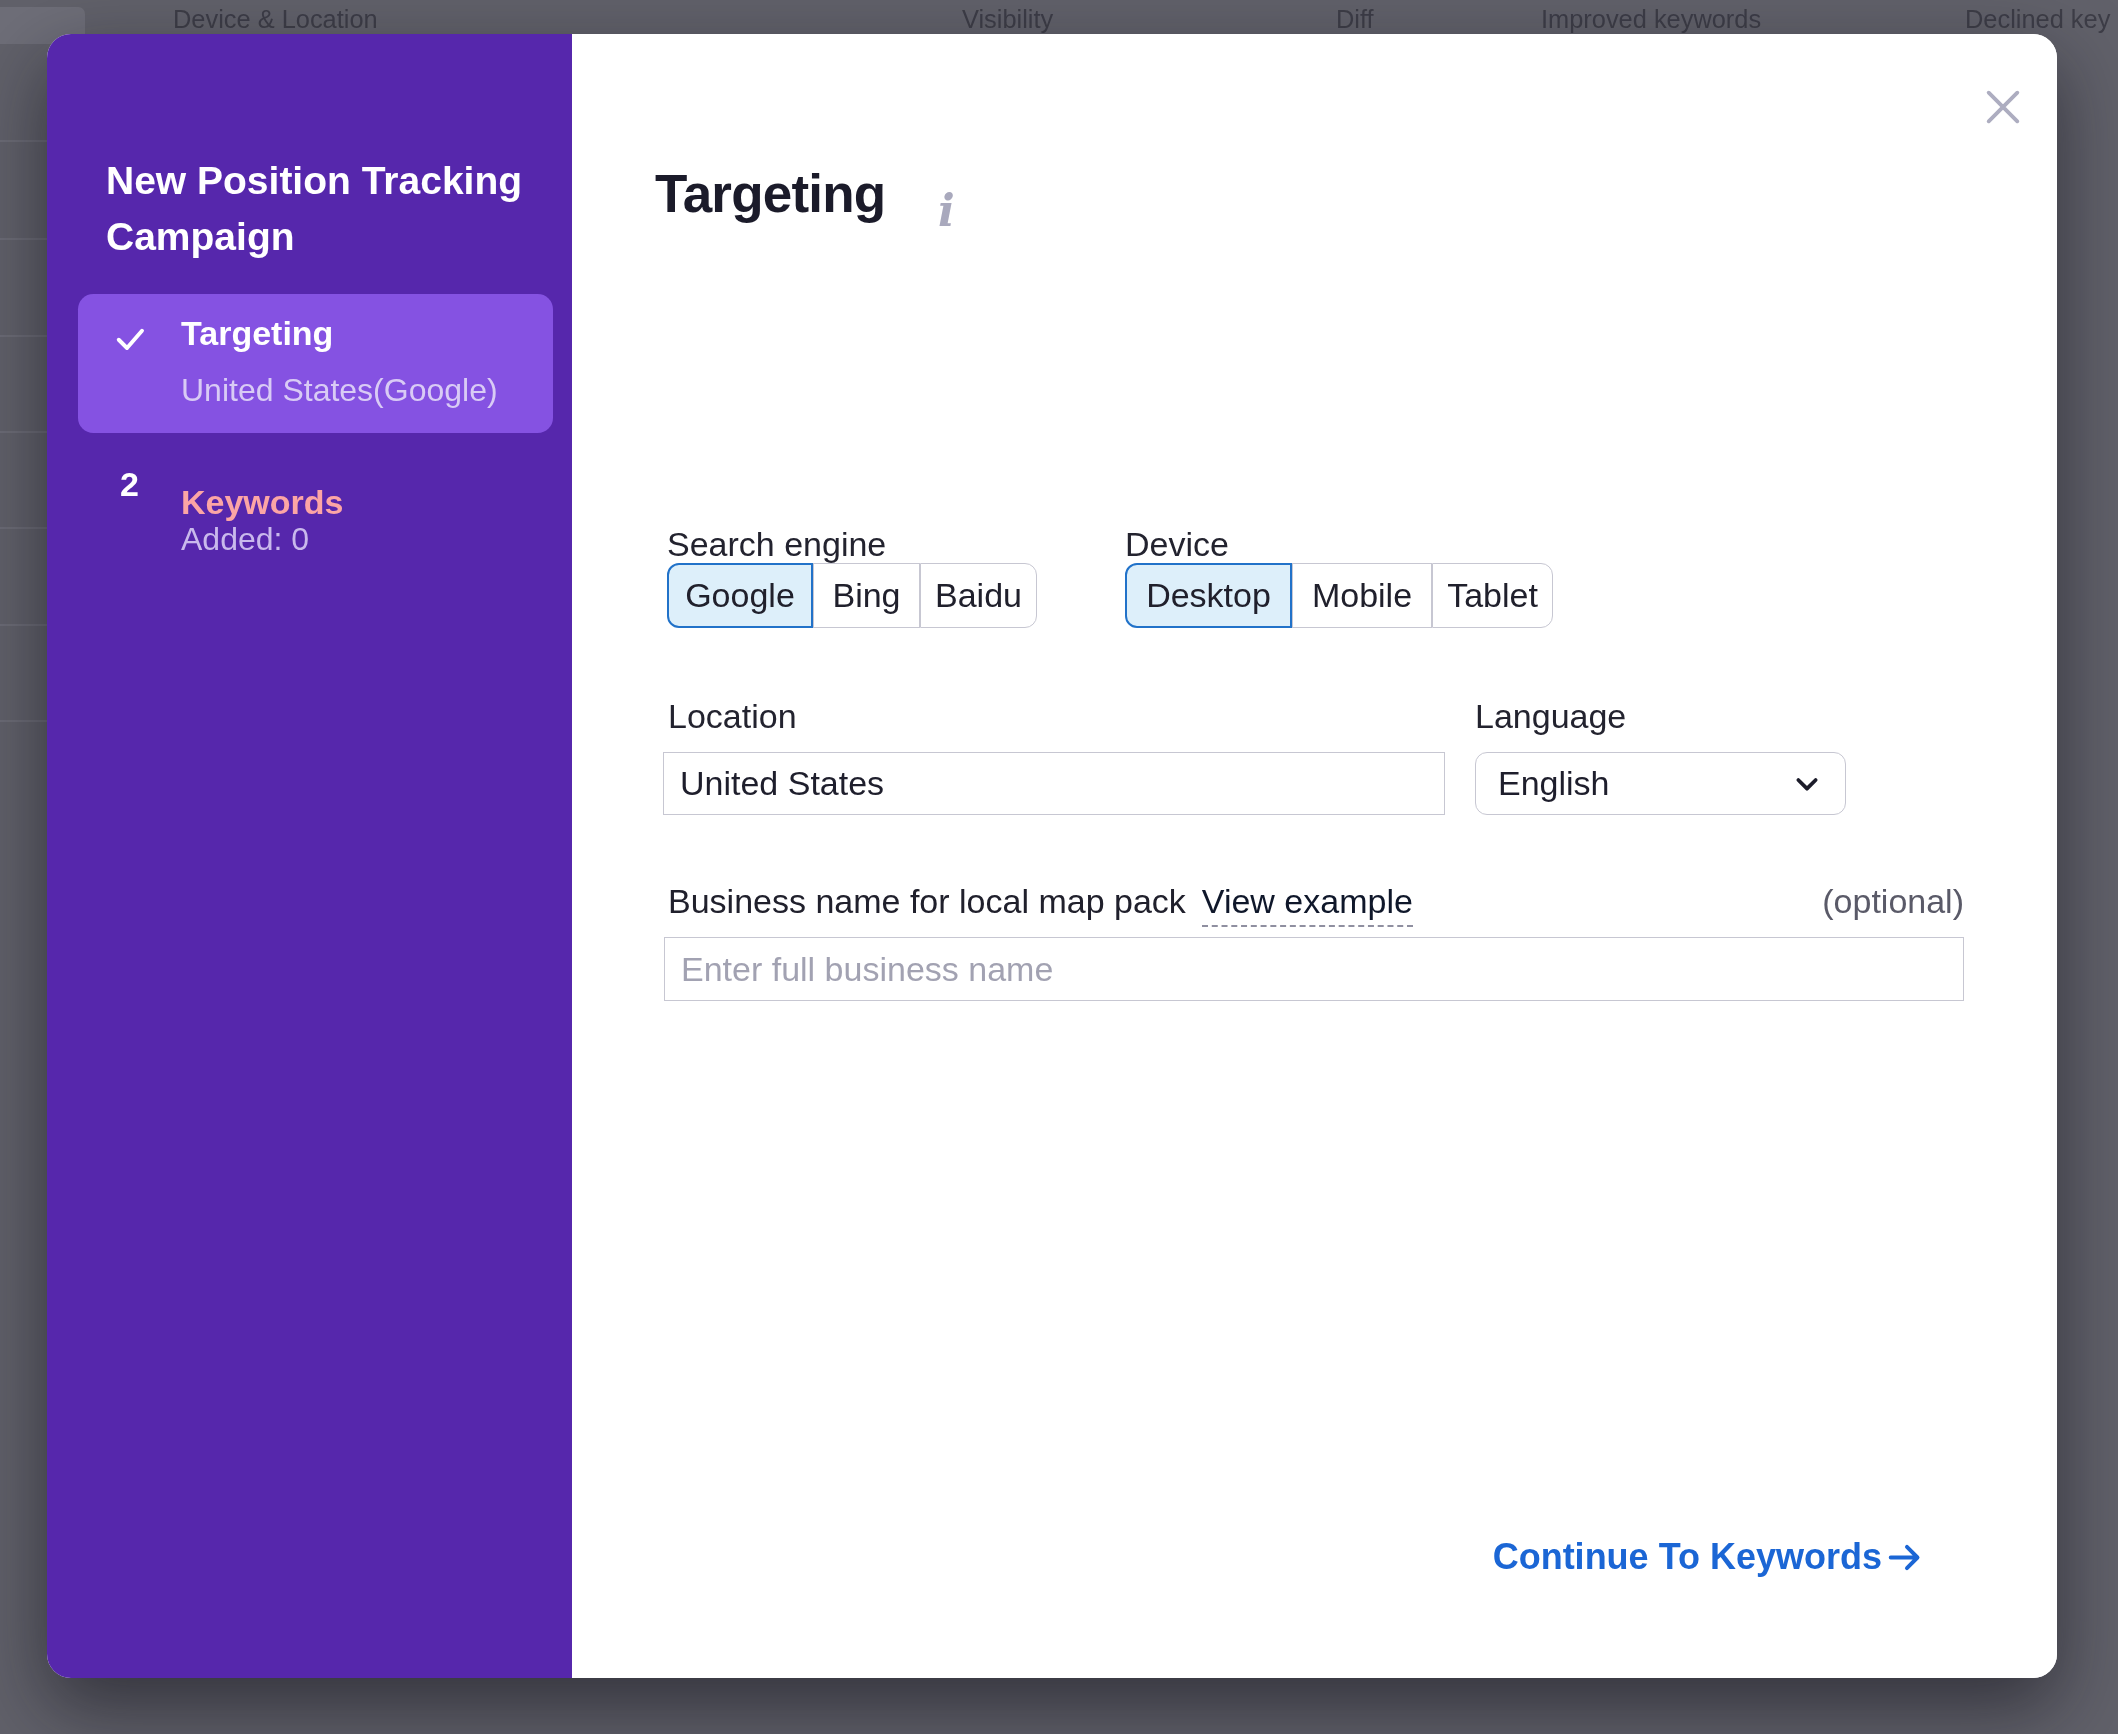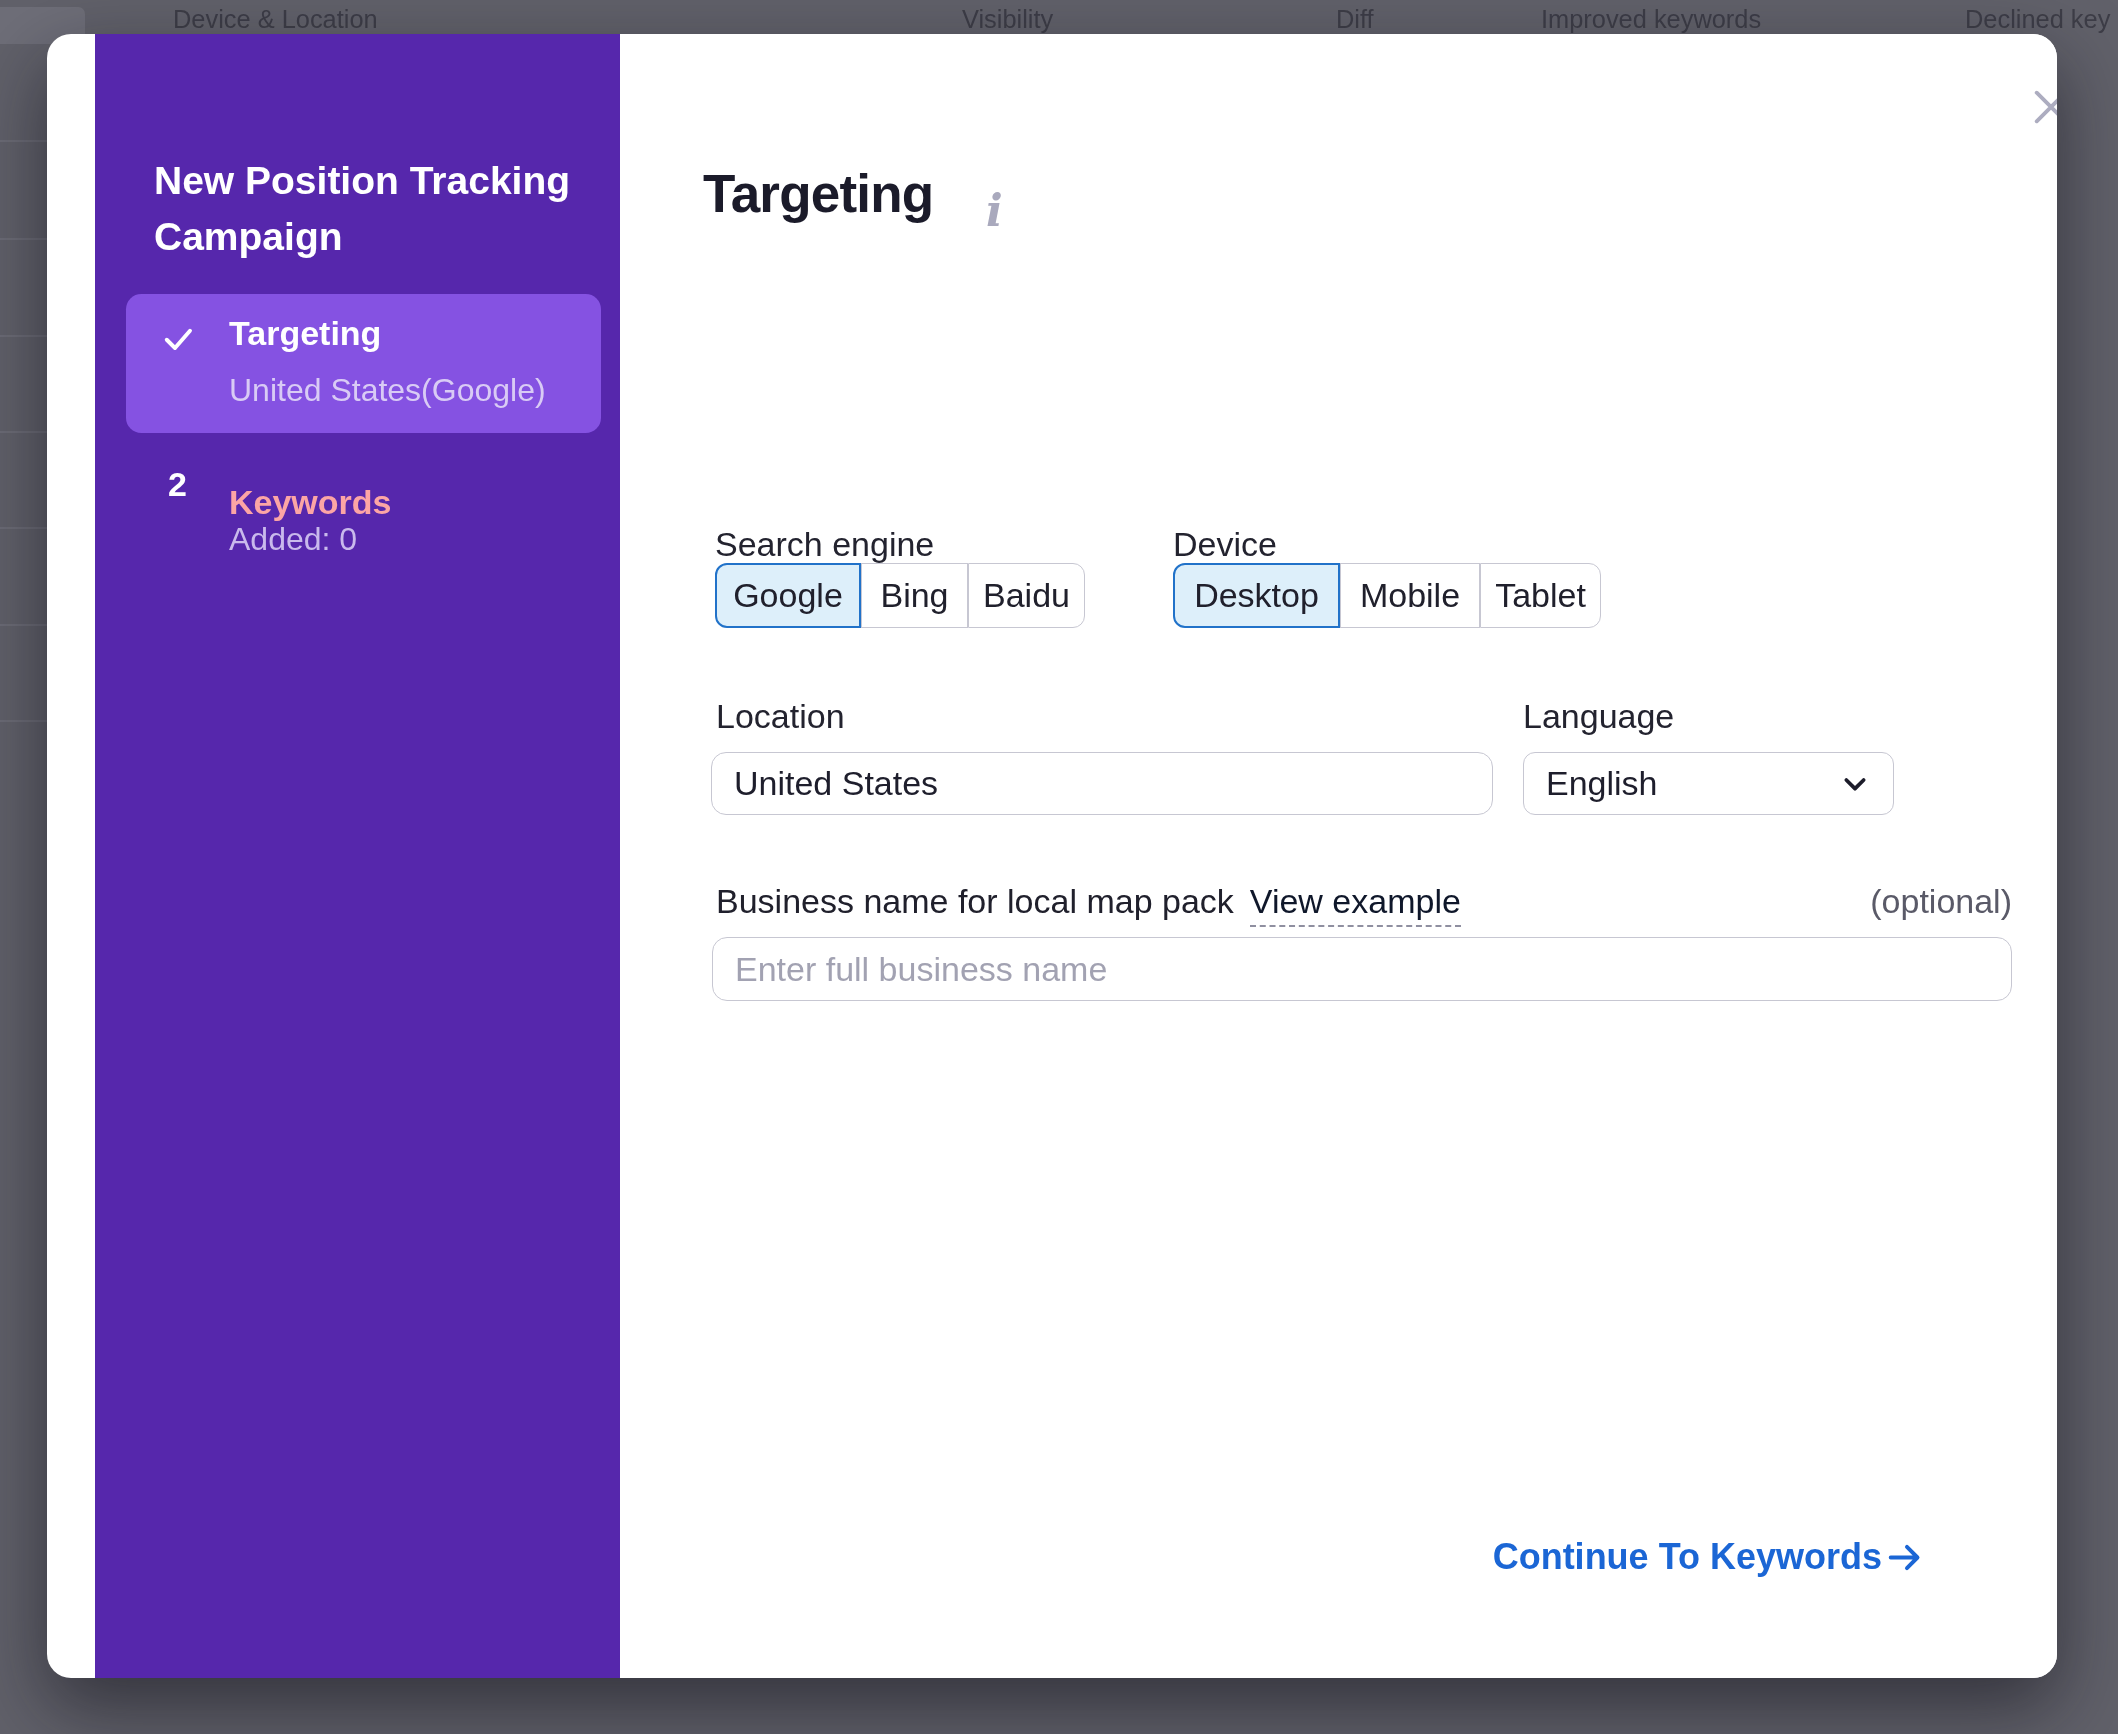--- a/index.html
+++ b/index.html
@@ -14,21 +14,21 @@
   .bg-line{position:absolute;left:0;width:47px;height:1.7px;background:#6c6c76;}
 
   
   .modal{
     position:absolute;left:47px;top:34px;width:2010px;height:1644px;
     background:#ffffff;border-radius:24px;overflow:hidden;display:flex;
     box-shadow:0 29px 76px rgba(12,12,22,.55);
   }
 
   
-  .sidebar{position:relative;flex:0 0 525px;width:525px;background:#5627ac;margin-left:48px;}
+  .sidebar{position:relative;flex:0 0 525px;width:525px;background:#5627ac;}
   .sb-title{position:absolute;left:59px;top:119px;width:432px;font-size:39px;line-height:56px;font-weight:700;color:#ffffff;}
   .step-card{position:absolute;left:31px;top:260px;width:475px;height:139px;background:#8552e2;border-radius:15.3px;cursor:pointer;}
   .step-check{position:absolute;left:34px;top:27px;width:36px;height:36px;}
   .step-label{position:absolute;left:103px;top:20.3px;font-size:34px;font-weight:700;color:#ffffff;}
   .step-sub{position:absolute;left:103px;top:78px;font-size:32px;color:#d9cbf5;white-space:nowrap;}
   .step2{position:absolute;left:31px;top:424px;width:475px;height:136px;cursor:pointer;}
   .step2-num{position:absolute;left:42px;top:6.8px;font-size:34px;font-weight:700;color:#ffffff;}
   .step2-label{position:absolute;left:103px;top:25px;font-size:34px;font-weight:700;color:#fca5a5;}
   .step2-sub{position:absolute;left:103px;top:63px;font-size:32px;color:#c9b9ec;}
 
@@ -47,22 +47,22 @@
   .field-label{position:absolute;font-size:34px;color:#23232f;white-space:nowrap;}
 
   .seg-group{position:absolute;top:529px;display:flex;}
   .seg{height:65px;box-sizing:border-box;display:flex;align-items:center;justify-content:center;
        font-size:34px;color:#20202c;background:#ffffff;border:1.7px solid #c7c7d2;cursor:pointer;
        border-left-width:0.8px;border-right-width:0.8px;}
   .seg.first{border-radius:12px 0 0 12px;border-left-width:1.7px;}
   .seg.last{border-radius:0 12px 12px 0;border-right-width:1.7px;}
   .seg.selected{background:#ddeffa;border:2.5px solid #2172c9;border-radius:12px 0 0 12px;z-index:2;}
 
-  .text-input{position:absolute;box-sizing:border-box;height:63px;border:1.7px solid #c7c7d2;border-radius:15px;
-              font-size:34px;color:#1e1e2c;padding:0 22px;background:#fff;outline:none;
+  .text-input{position:absolute;box-sizing:border-box;height:63px;border:1.7px solid #c7c7d2;border-radius:0;
+              font-size:34px;color:#1e1e2c;padding:0 16px;background:#fff;outline:none;
               font-family:"Liberation Sans","DejaVu Sans",sans-serif;}
   .text-input::placeholder{color:#a2a2b2;}
 
   .select-box{position:absolute;left:903px;top:718px;width:371px;height:63px;box-sizing:border-box;
               border:1.7px solid #c7c7d2;border-radius:12px;display:flex;align-items:center;
               padding:0 22px;font-size:34px;color:#1e1e2c;cursor:pointer;background:#fff;}
   .select-chevron{margin-left:auto;width:32px;height:32px;}
 
   .biz-row{position:absolute;left:96px;top:848px;width:1296px;display:flex;align-items:baseline;font-size:34px;}
   .biz-label{color:#20202c;white-space:nowrap;}

